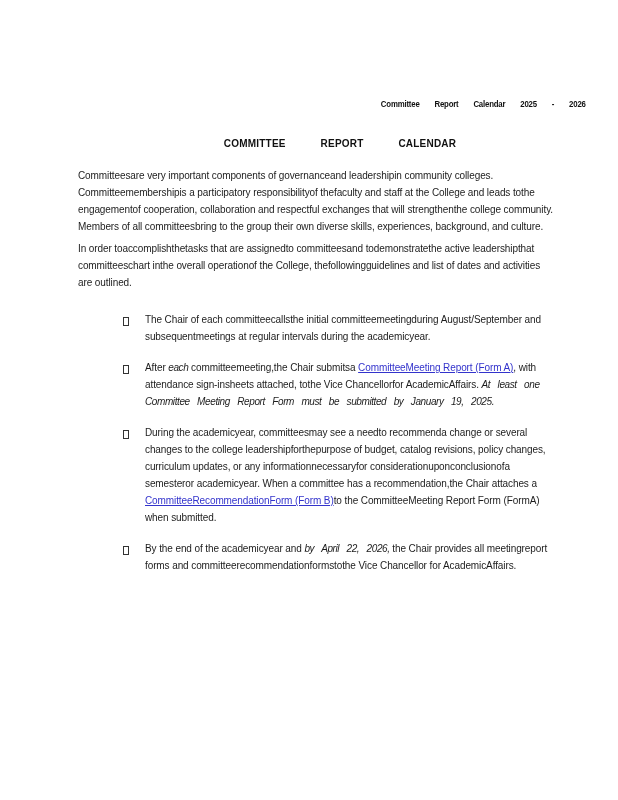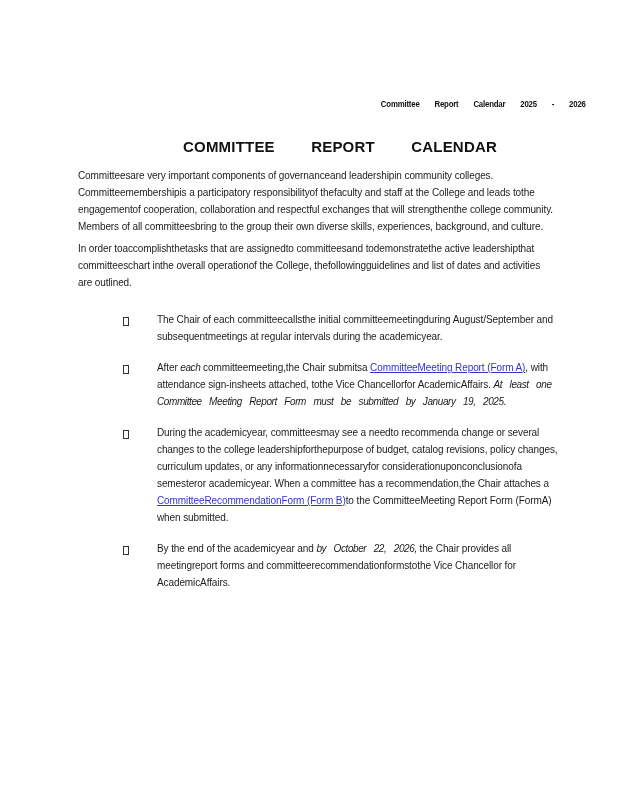--- a/index.html
+++ b/index.html
@@ -28,21 +28,21 @@
     transform: scaleX(0.92);
     transform-origin: right center;
     color: #111;
   }
   .doc-title {
     position: absolute;
     top: 138px;
     left: 110px;
     width: 460px;
     text-align: center;
-    font-size: 15px;
+    font-size: 10px;
     font-weight: bold;
     letter-spacing: 0.2px;
     word-spacing: 32px;
     color: #111;
   }
   .body-text {
     font-size: 10px;
     line-height: 17px;
     letter-spacing: -0.1px;
   }
@@ -61,21 +61,20 @@
   .bullet-list {
     position: absolute;
     top: 311px;
     left: 123px;
     width: 437px;
   }
   .bullet-item {
     display: flex;
     align-items: flex-start;
     margin-bottom: 14px;
-    gap: 12px;
   }
   .bullet-marker {
     flex: 0 0 22px;
     padding-top: 3px;
   }
   .bullet-marker .square {
     display: inline-block;
     width: 4px;
     height: 7px;
     border: 1px solid #333;
@@ -137,21 +136,21 @@
     <div class="bullet-item">
       <span class="bullet-marker"><span class="square"></span></span>
       <span class="bullet-body">
         <span>During the academicyear,  committeesmay see a needto recommenda change or several changes to the college leadershipforthepurpose of budget, catalog revisions, policy changes, curriculum updates, or any informationnecessaryfor considerationuponconclusionofa semesteror academicyear. When a committee has a recommendation,the Chair attaches a </span><a class="doc-link">CommitteeRecommendationForm (Form B)</a><span>to the CommitteeMeeting Report Form (FormA) when submitted.</span>
       </span>
     </div>
 
     <div class="bullet-item">
       <span class="bullet-marker"><span class="square"></span></span>
       <span class="bullet-body">
-        <span>By the end of the academicyear and </span><i class="narrow-italic">by October 22, 2026,</i><span>  the Chair provides all meetingreport forms and committeerecommendationformstothe Vice Chancellor for AcademicAffairs.</span>
+        <span>By the end of the academicyear and </span><i class="narrow-italic">by April 22, 2026,</i><span>  the Chair provides all meetingreport forms and committeerecommendationformstothe Vice Chancellor for AcademicAffairs.</span>
       </span>
     </div>
 
   </div>
 
   <div class="page-number">34</div>
 
 </div>
 
 </body></html>

